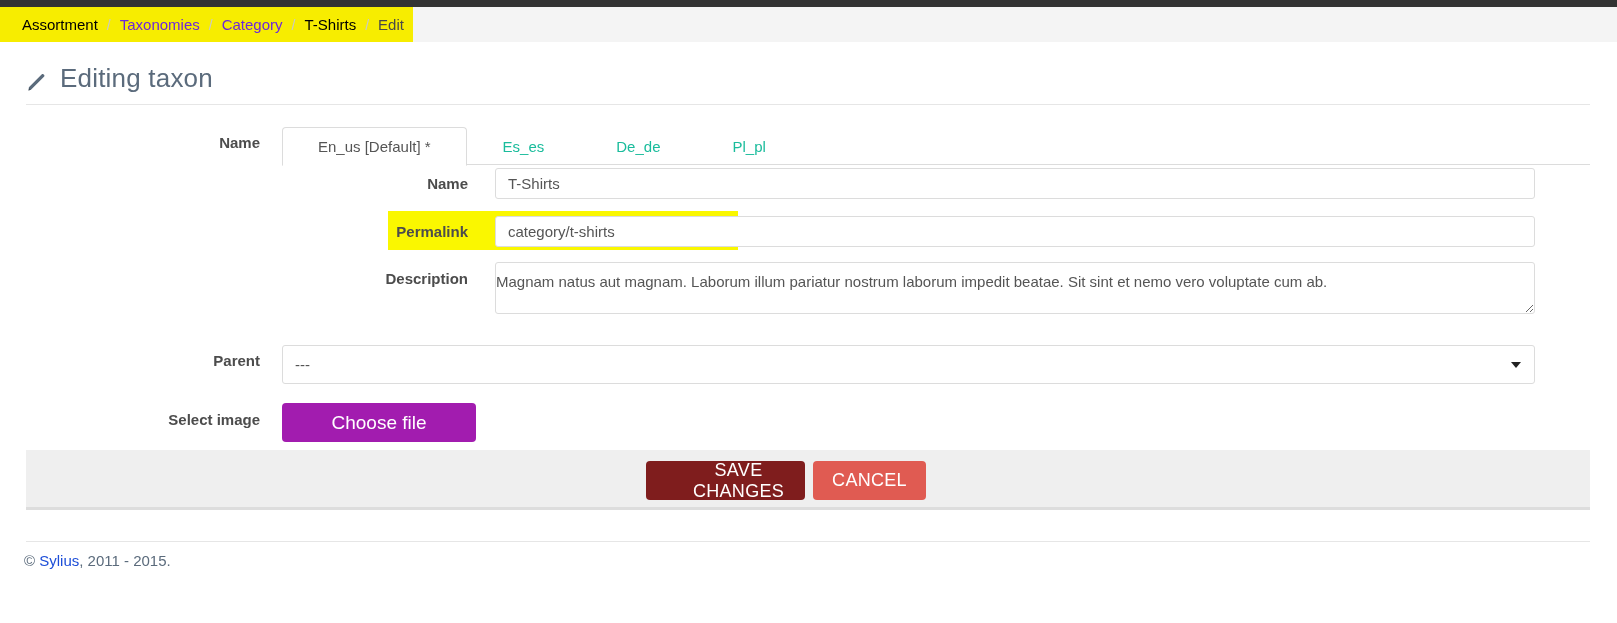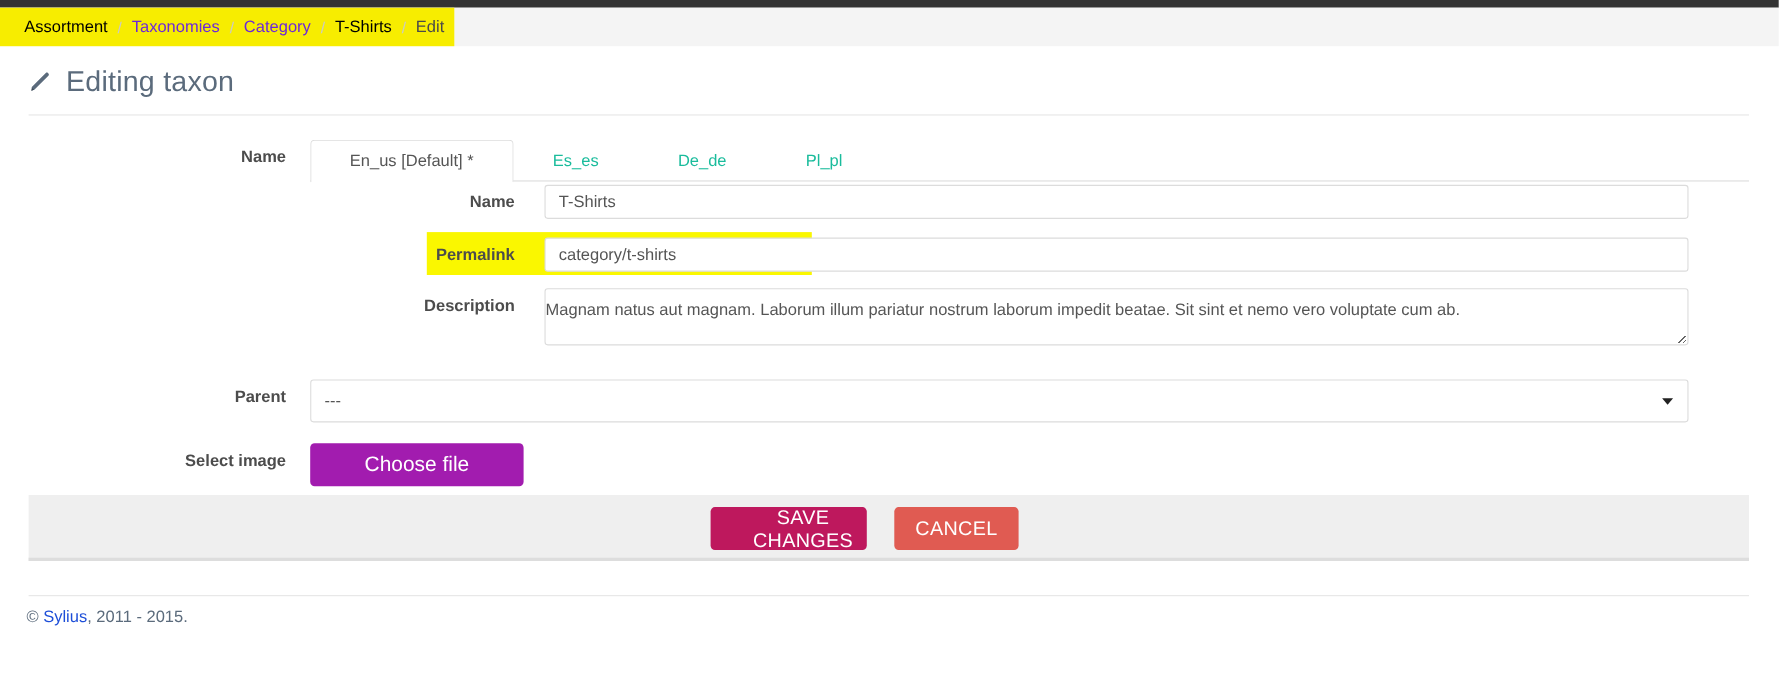--- a/index.html
+++ b/index.html
@@ -44,21 +44,21 @@
   .crumb.last { color: #4a4a4a; }
   .crumb-sep {
     color: #c9c9c9;
     margin: 0 9px;
     font-size: 14px;
   }
 
   
   .heading {
     position: absolute; top: 54px; left: 24px;
-    display: flex; align-items: center;
+    display: flex; align-items: flex-end;
     height: 40px;
   }
   .pencil-icon {
     width: 24px; height: 24px;
     margin-right: 12px;
     display: inline-block;
     position: relative; top: 1px;
   }
   .heading-text {
     font-size: 26px;
@@ -190,22 +190,22 @@
   .actions-panel {
     position: absolute;
     left: 26px; top: 450px;
     width: 1564px; height: 60px;
     background: #efefef;
     border-bottom: 3px solid #dddddd;
   }
   .btn-save {
     position: absolute;
     left: 646px; top: 461px;
-    width: 142px; height: 39px;
-    background: #be185d;
+    width: 159px; height: 39px;
+    background: #7f1d1d;
     font-size: 18px;
     letter-spacing: .3px;
     padding-left: 32px;
   }
   .btn-cancel {
     position: absolute;
     left: 813px; top: 461px;
     width: 113px; height: 39px;
     background: #e05b52;
     font-size: 18px;

